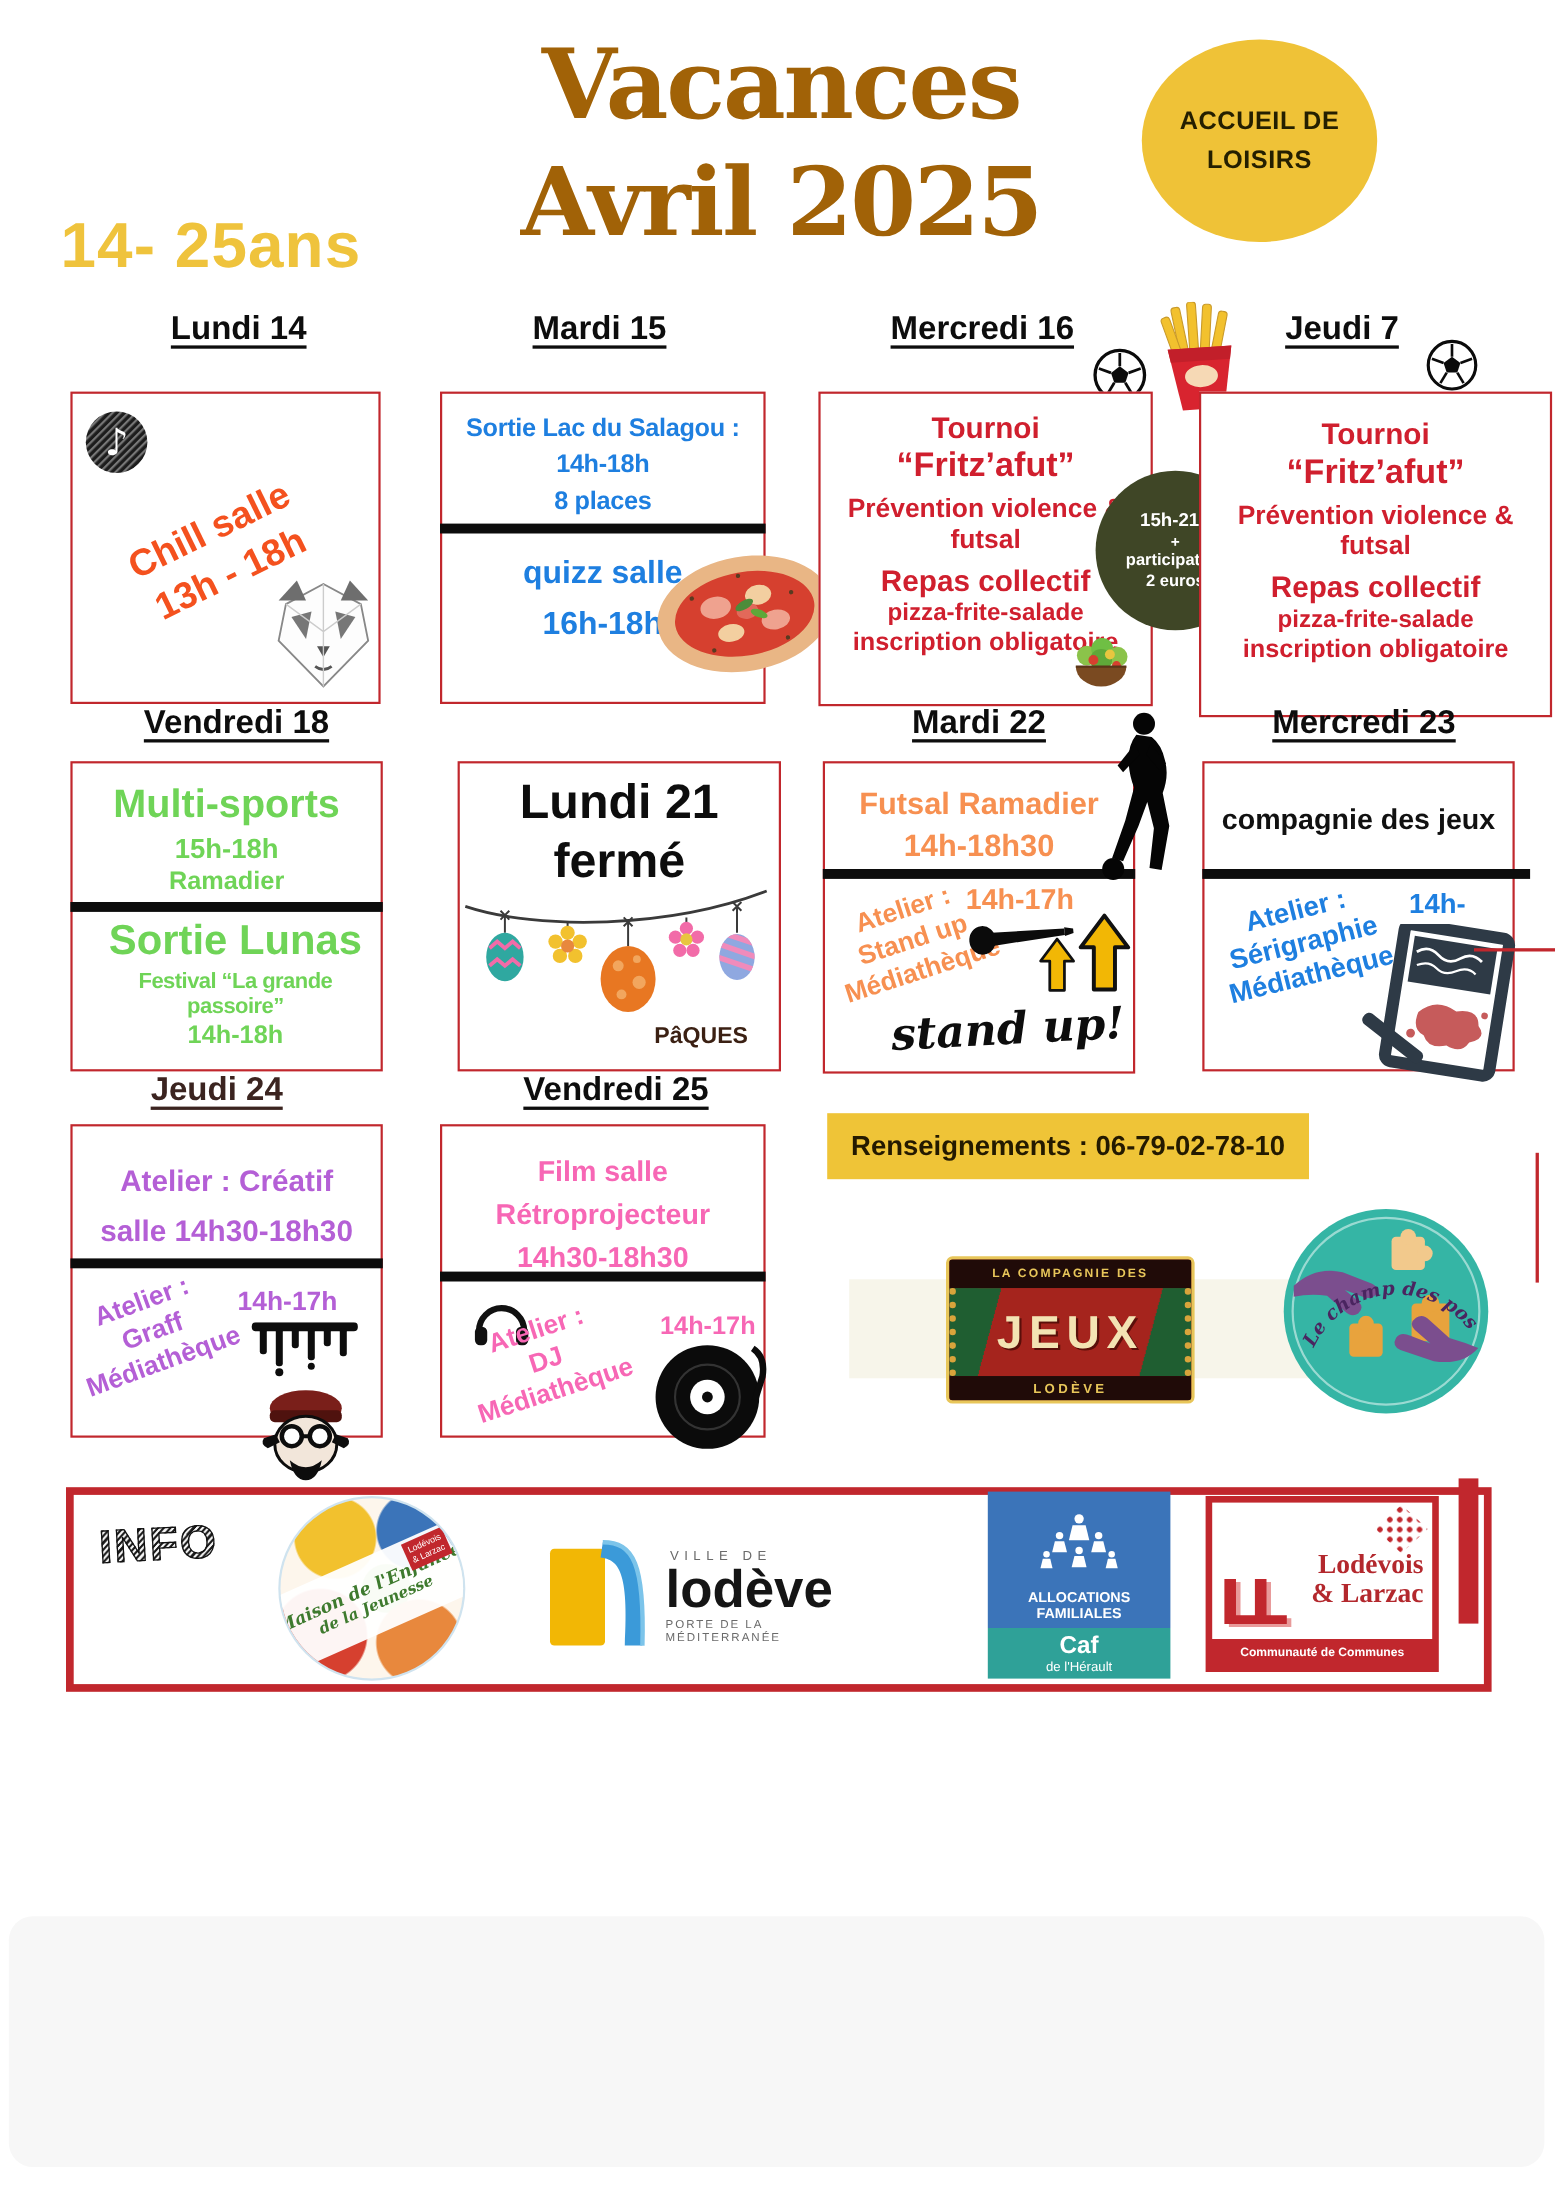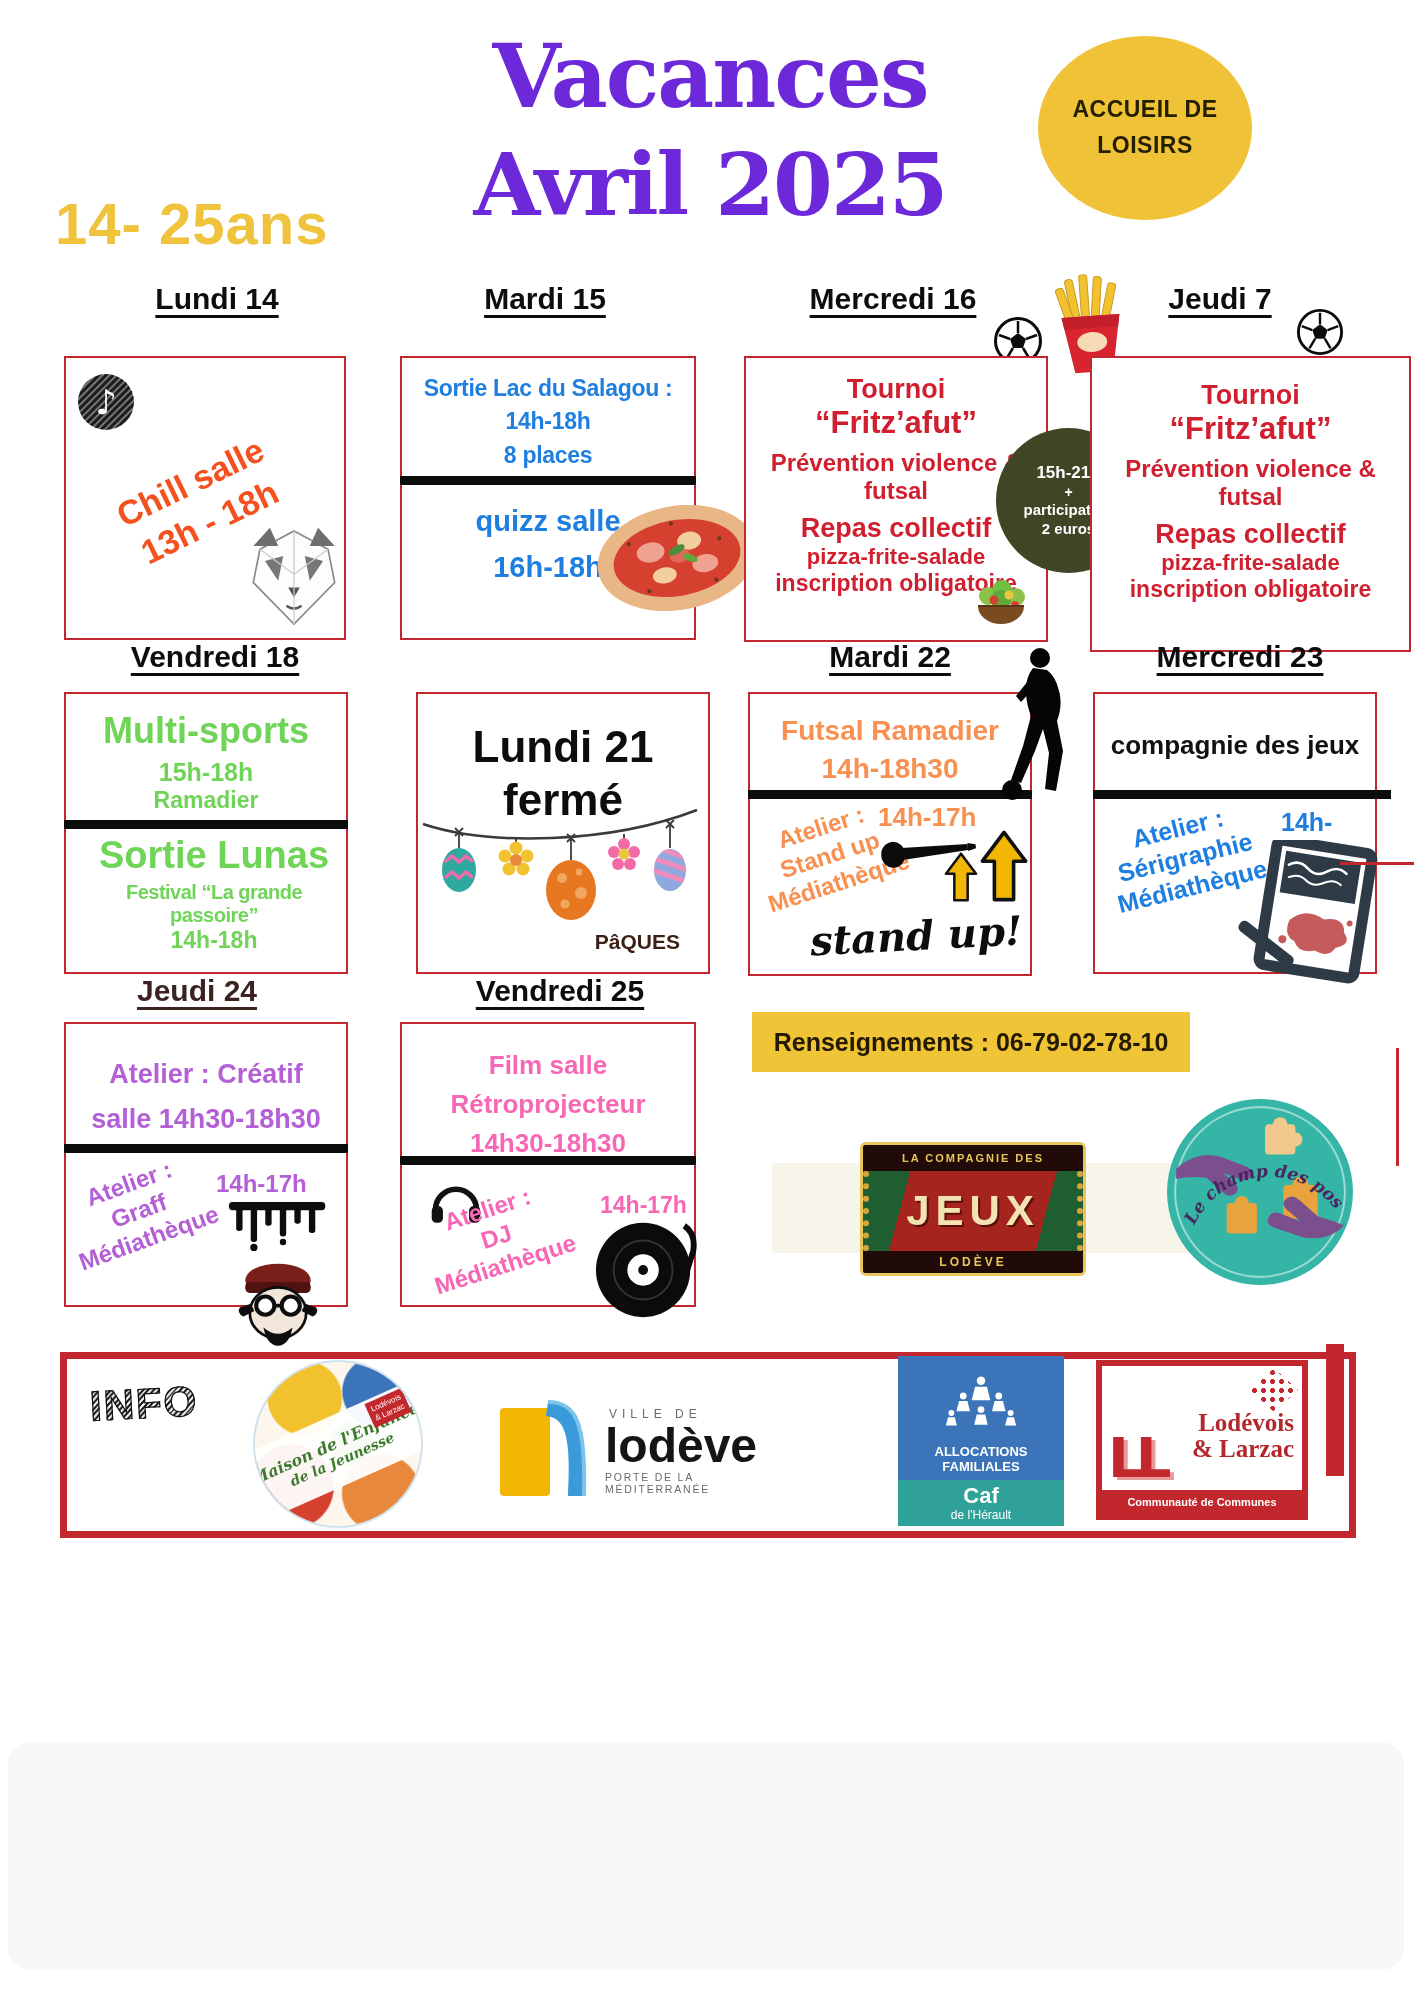--- a/index.html
+++ b/index.html
@@ -8,21 +8,21 @@
   .abs{position:absolute;}
   .b{font-weight:700;}
   .ctr{text-align:center;}
   .day-header{position:absolute;font-size:30px;font-weight:700;color:#0d0d0d;text-align:center;
               text-decoration:underline;text-decoration-thickness:3px;text-underline-offset:6px;}
   .card{position:absolute;background:#fff;border:2px solid #C1272D;}
   .hr{position:absolute;left:-2px;right:-2px;height:9px;background:#0c0c0c;}
   .blue{color:#1E7FE0;} .red{color:#D01F2E;} .green{color:#6FD457;}
   .org{color:#F79051;} .pink{color:#F767B5;} .pur{color:#B45FD6;}
   .rot{position:absolute;font-weight:700;text-align:center;line-height:1.2;}
-  .title{position:absolute;left:340px;width:740px;text-align:center;color:#6d28d9;
+  .title{position:absolute;left:340px;width:740px;text-align:center;color:#a16207;
          font-family:"DejaVu Serif",serif;font-weight:900;letter-spacing:-2px;line-height:1;}
   .badge{position:absolute;left:1038px;top:36px;width:214px;height:184px;border-radius:50%;
          background:#EFC237;display:flex;flex-direction:column;align-items:center;justify-content:center;
          color:#241f00;font-weight:700;font-size:23px;line-height:1.55;letter-spacing:.5px;}
   .olive{position:absolute;left:996px;top:428px;width:145px;height:145px;border-radius:50%;
          background:#3F4626;color:#fff;display:flex;flex-direction:column;align-items:center;
          justify-content:center;text-align:center;line-height:1.25;}
   .banner{position:absolute;left:752px;top:1012px;width:438px;height:60px;background:#EFC437;
           color:#241a00;font-weight:700;font-size:25px;text-align:center;line-height:60px;}
   .script{font-family:"DejaVu Serif",serif;font-style:italic;font-weight:700;color:#0d0d0d;}
@@ -222,21 +222,21 @@
     </div>
     <div class="hr" style="top:126px;"></div>
     <div class="abs green b ctr" style="left:0;right:0;top:140px;padding-left:16px;">
       <div style="font-size:38px;">Sortie Lunas</div>
       <div style="font-size:20px;letter-spacing:-.5px;margin-top:4px;">Festival “La grande passoire”</div>
       <div style="font-size:23px;">14h-18h</div>
     </div>
   </div>
 
   <div class="card" style="left:416px;top:692px;width:290px;height:278px;">
-    <div class="b ctr" style="padding-top:27px;color:#0d0d0d;line-height:1.2;">
+    <div class="b ctr" style="padding-top:10px;color:#0d0d0d;line-height:1.2;">
       <div style="font-size:44px;">Lundi 21</div>
       <div style="font-size:44px;">fermé</div>
     </div>
     <div class="abs" style="left:0;top:104px;width:284px;height:132px;">
       <svg viewBox="0 0 282 132" width="284" height="132">
         <defs>
             <clipPath id="eggc">
               <ellipse cx="251" cy="72" rx="16" ry="21"></ellipse>
             </clipPath>
           </defs>

